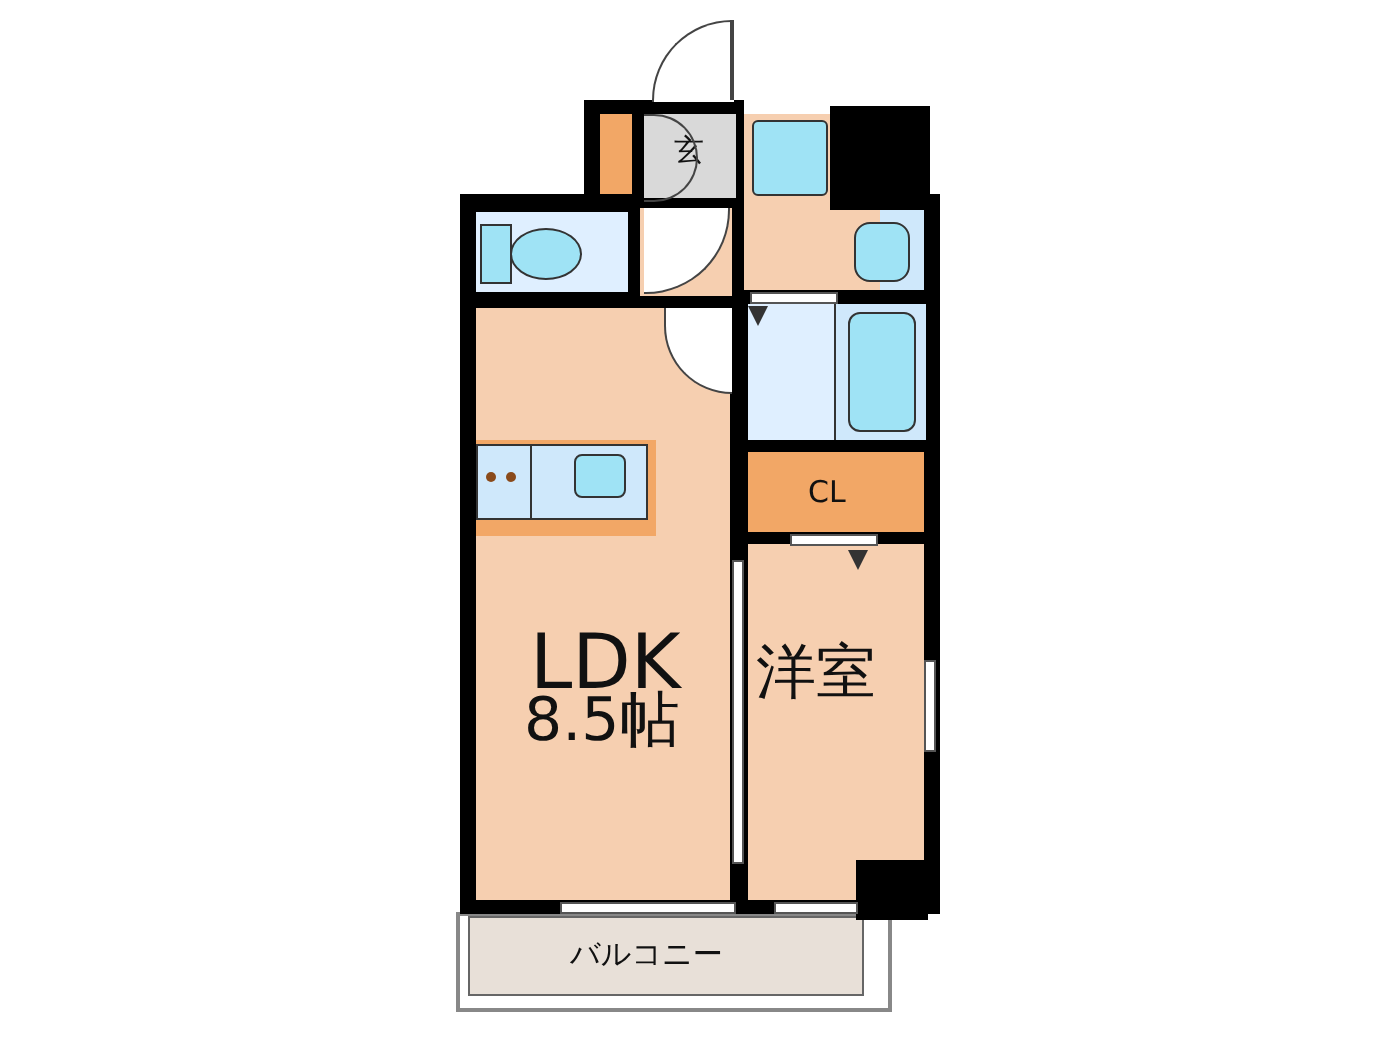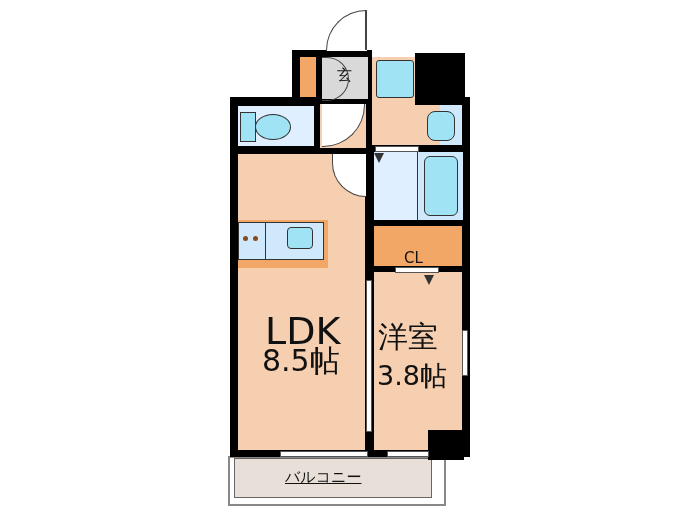--- a/index.html
+++ b/index.html
@@ -10,45 +10,44 @@
     .floor-tile { background: #dfefff; }
     .label { position: absolute; color: #111; white-space: nowrap; line-height: 1; }
   </style>
 </head>
 <body>
 
 <div class="abs" style="left:0;top:0;width:700px;height:525px;">
 
   <div class="abs" style="left:228px;top:456px;width:214px;height:46px;border:2px solid #888;background:#fff;"></div>
   <div class="abs" style="left:234px;top:458px;width:196px;height:38px;background:#e8e0d8;border:1px solid #666;"></div>
-  <div class="label" style="left:285px;top:470px;font-size:15px;text-decoration:underline;">バルコニー</div>
+  <div class="label" style="left:285px;top:470px;font-size:15px;">バルコニー</div>
 
   <div class="wall" style="left:230px;top:97px;width:240px;height:360px;"></div>
 
   <div class="abs floor-wood" style="left:238px;top:154px;width:127px;height:296px;"></div>
 
   <div class="abs" style="left:238px;top:220px;width:90px;height:48px;background:#f2a766;"></div>
   <div class="abs" style="left:238px;top:222px;width:84px;height:36px;background:#cfe8fb;border:1px solid #333;"></div>
   <div class="abs" style="left:243px;top:236px;width:5px;height:5px;border-radius:50%;background:#8a4a1a;"></div>
   <div class="abs" style="left:253px;top:236px;width:5px;height:5px;border-radius:50%;background:#8a4a1a;"></div>
   <div class="abs" style="left:265px;top:222px;width:1px;height:38px;background:#333;"></div>
   <div class="abs" style="left:287px;top:227px;width:24px;height:20px;background:#9fe3f5;border:1.5px solid #333;border-radius:4px;"></div>
 
   <div class="label" style="left:265px;top:312px;font-size:38px;">LDK</div>
   <div class="label" style="left:262px;top:346px;font-size:30px;text-align:center;">8.5帖</div>
 
   <div class="abs floor-wood" style="left:374px;top:272px;width:88px;height:178px;"></div>
   <div class="wall" style="left:428px;top:430px;width:36px;height:30px;"></div>
   <div class="label" style="left:378px;top:322px;font-size:30px;">洋室</div>
-  <div class="label" style="left:377px;top:362px;font-size:27px;">3.8帖</div>
   <div class="abs" style="left:424px;top:275px;width:0;height:0;border-left:5px solid transparent;border-right:5px solid transparent;border-top:10px solid #333;"></div>
   <div class="abs" style="left:462px;top:330px;width:4px;height:44px;background:#fff;border:1px solid #555;"></div>
 
   <div class="abs" style="left:374px;top:226px;width:88px;height:40px;background:#f2a766;"></div>
-  <div class="label" style="left:404px;top:251px;font-size:15px;">CL</div>
+  <div class="label" style="left:404px;top:239px;font-size:15px;">CL</div>
   <div class="abs" style="left:395px;top:267px;width:42px;height:4px;background:#fff;border:1px solid #555;"></div>
 
   <div class="abs floor-tile" style="left:374px;top:152px;width:88px;height:68px;"></div>
   <div class="abs" style="left:417px;top:152px;width:45px;height:68px;background:#cfe8fb;border-left:1px solid #333;"></div>
   <div class="abs" style="left:424px;top:156px;width:32px;height:58px;background:#9fe3f5;border:1.5px solid #333;border-radius:6px;"></div>
   <div class="abs" style="left:374px;top:153px;width:0;height:0;border-left:5px solid transparent;border-right:5px solid transparent;border-top:10px solid #333;"></div>
 
   <div class="abs floor-wood" style="left:372px;top:57px;width:90px;height:88px;"></div>
   <div class="wall" style="left:415px;top:53px;width:50px;height:52px;"></div>
   <div class="abs" style="left:376px;top:60px;width:36px;height:36px;background:#9fe3f5;border:1.5px solid #333;border-radius:3px;"></div>

